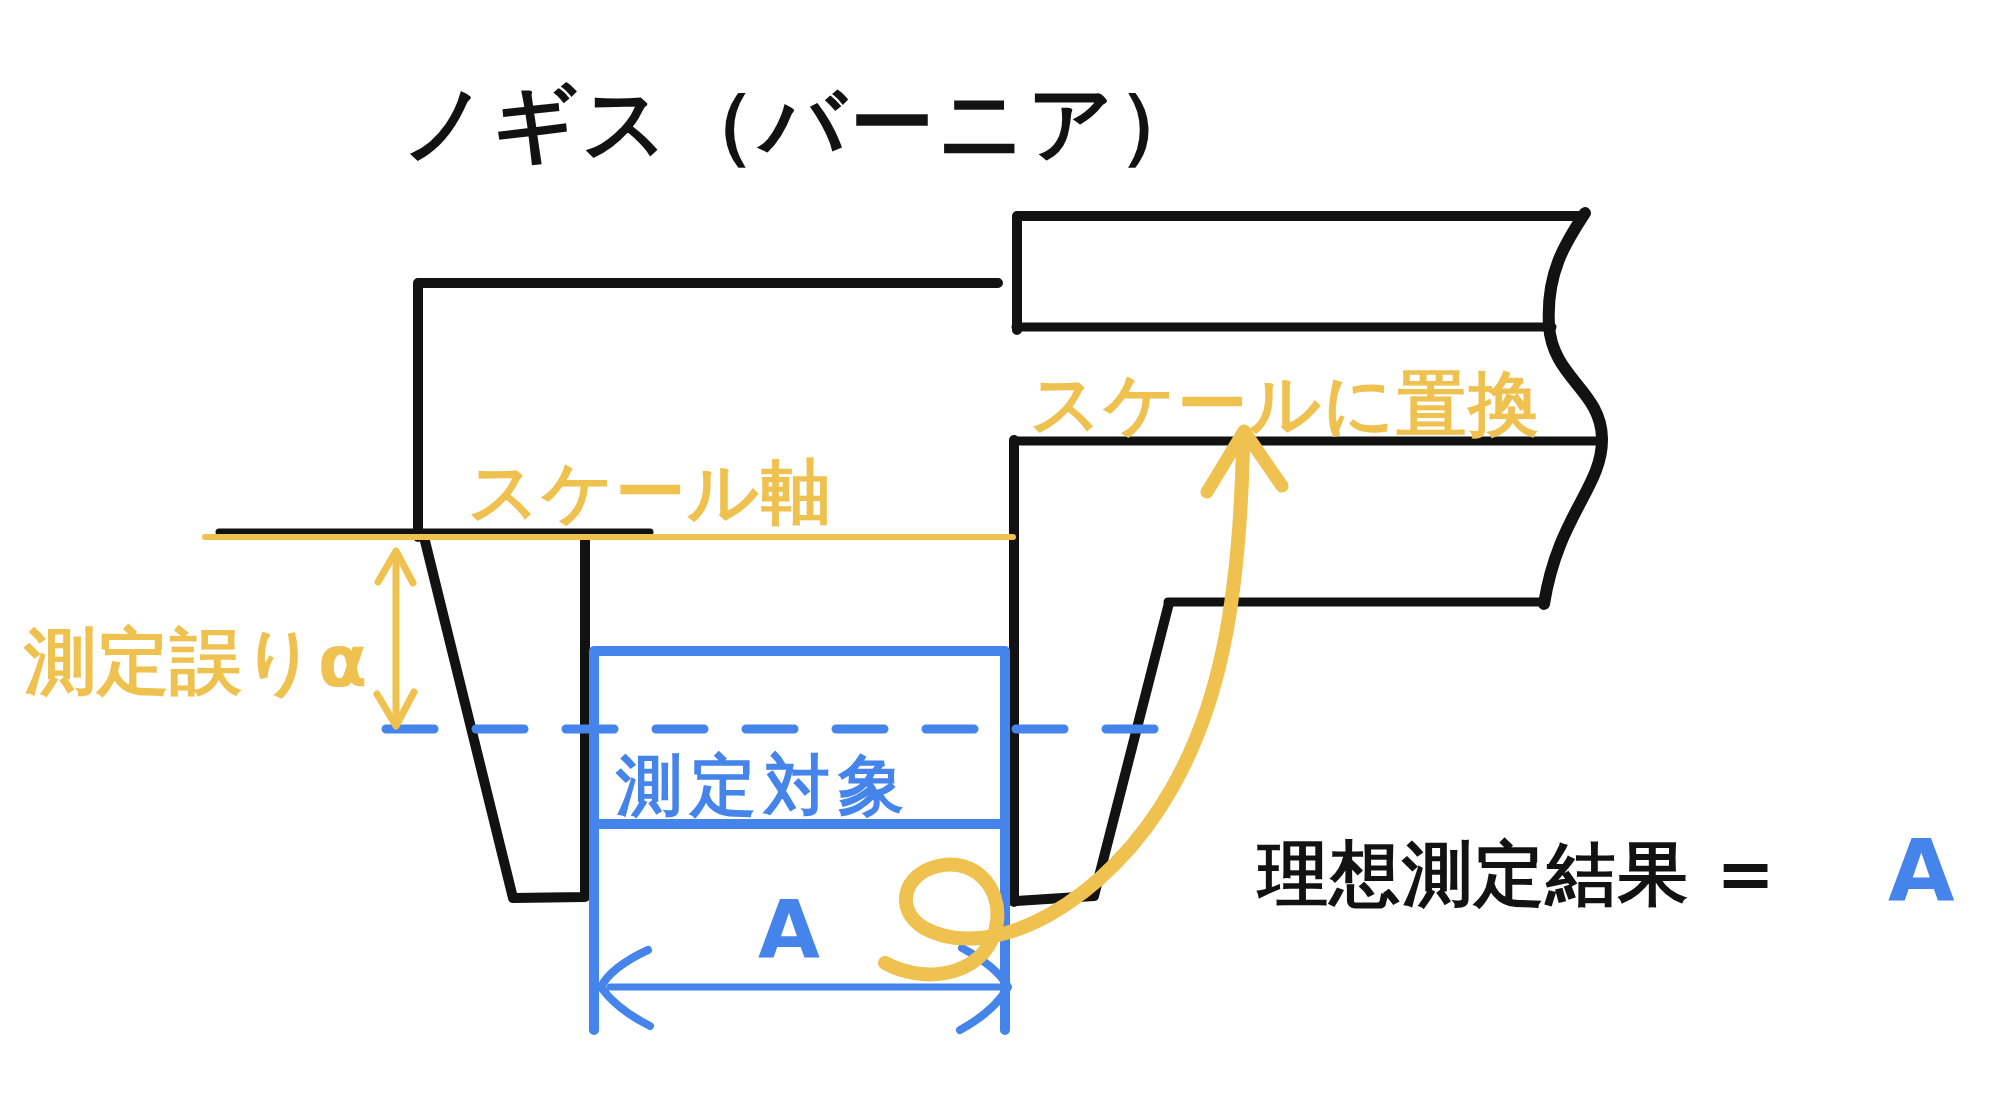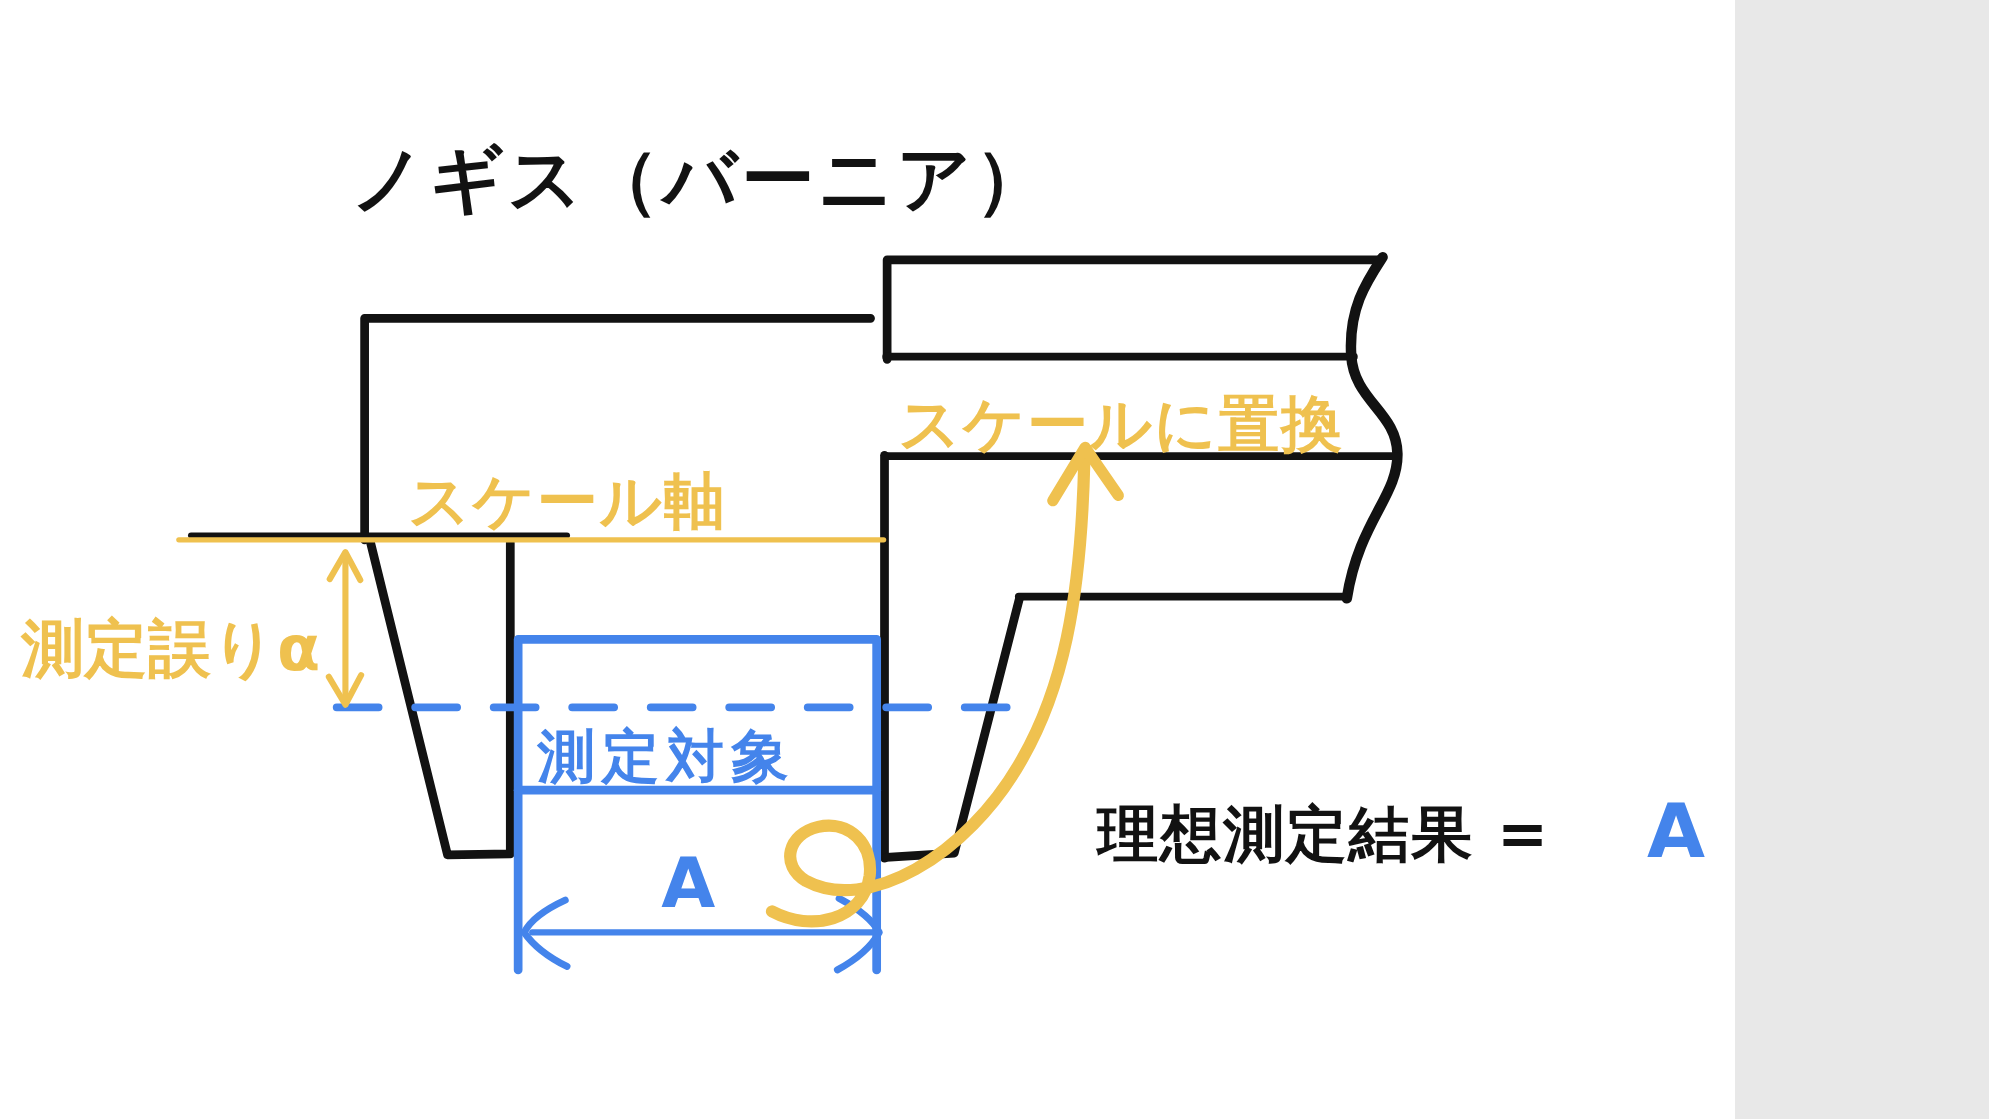--- a/index.html
+++ b/index.html
@@ -4,21 +4,21 @@
 <style>
   :root{
     --yellow:#EFC14F;
     --blue:#4484EB;
     --black:#121212;
     --background:#FFFFFF;
   }
   html,body{margin:0;padding:0;background:#e8e8e8;}
   #canvas{
     position:relative;
-    width:1735px;height:1119px;
+    width:1989px;height:1119px;
     background:var(--background);
     overflow:hidden;
     font-family:"DejaVu Sans","Liberation Sans",sans-serif;
   }
   svg{display:block;width:100%;height:100%;}
   .stroke{fill:none;stroke-linecap:round;stroke-linejoin:round;}
   .sk-black{stroke:var(--black);}
   .sk-blue{stroke:var(--blue);}
   .sk-yellow{stroke:var(--yellow);}
   text{font-family:"DejaVu Sans","Liberation Sans",sans-serif;font-weight:700;}

